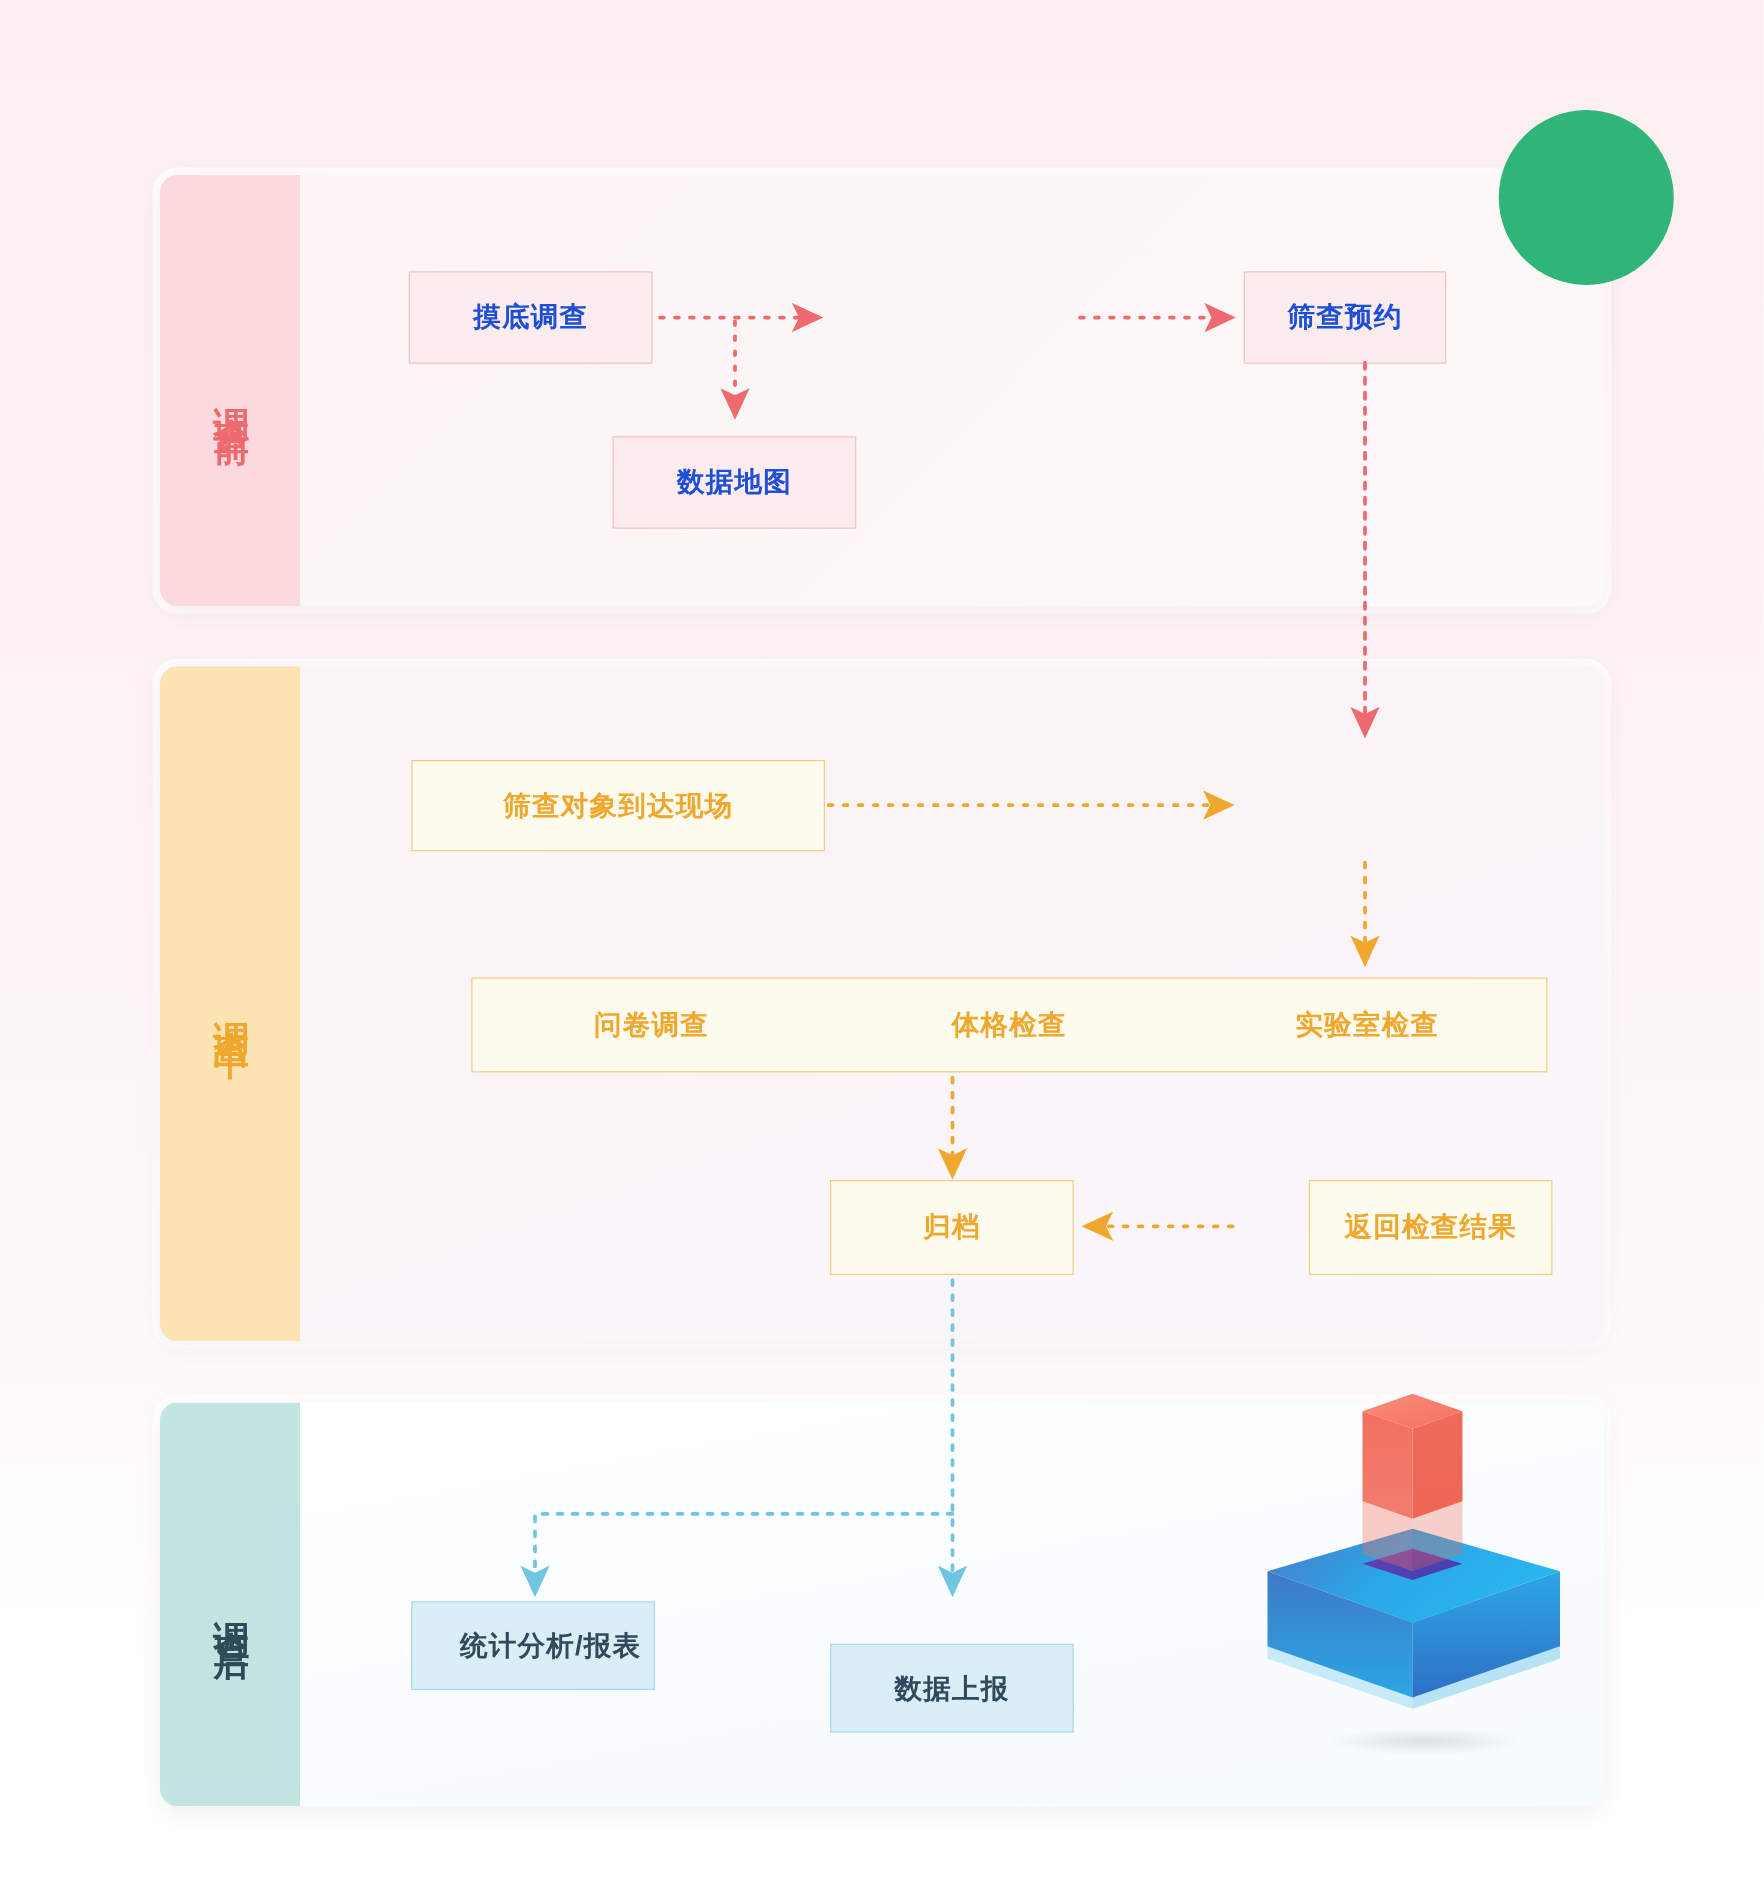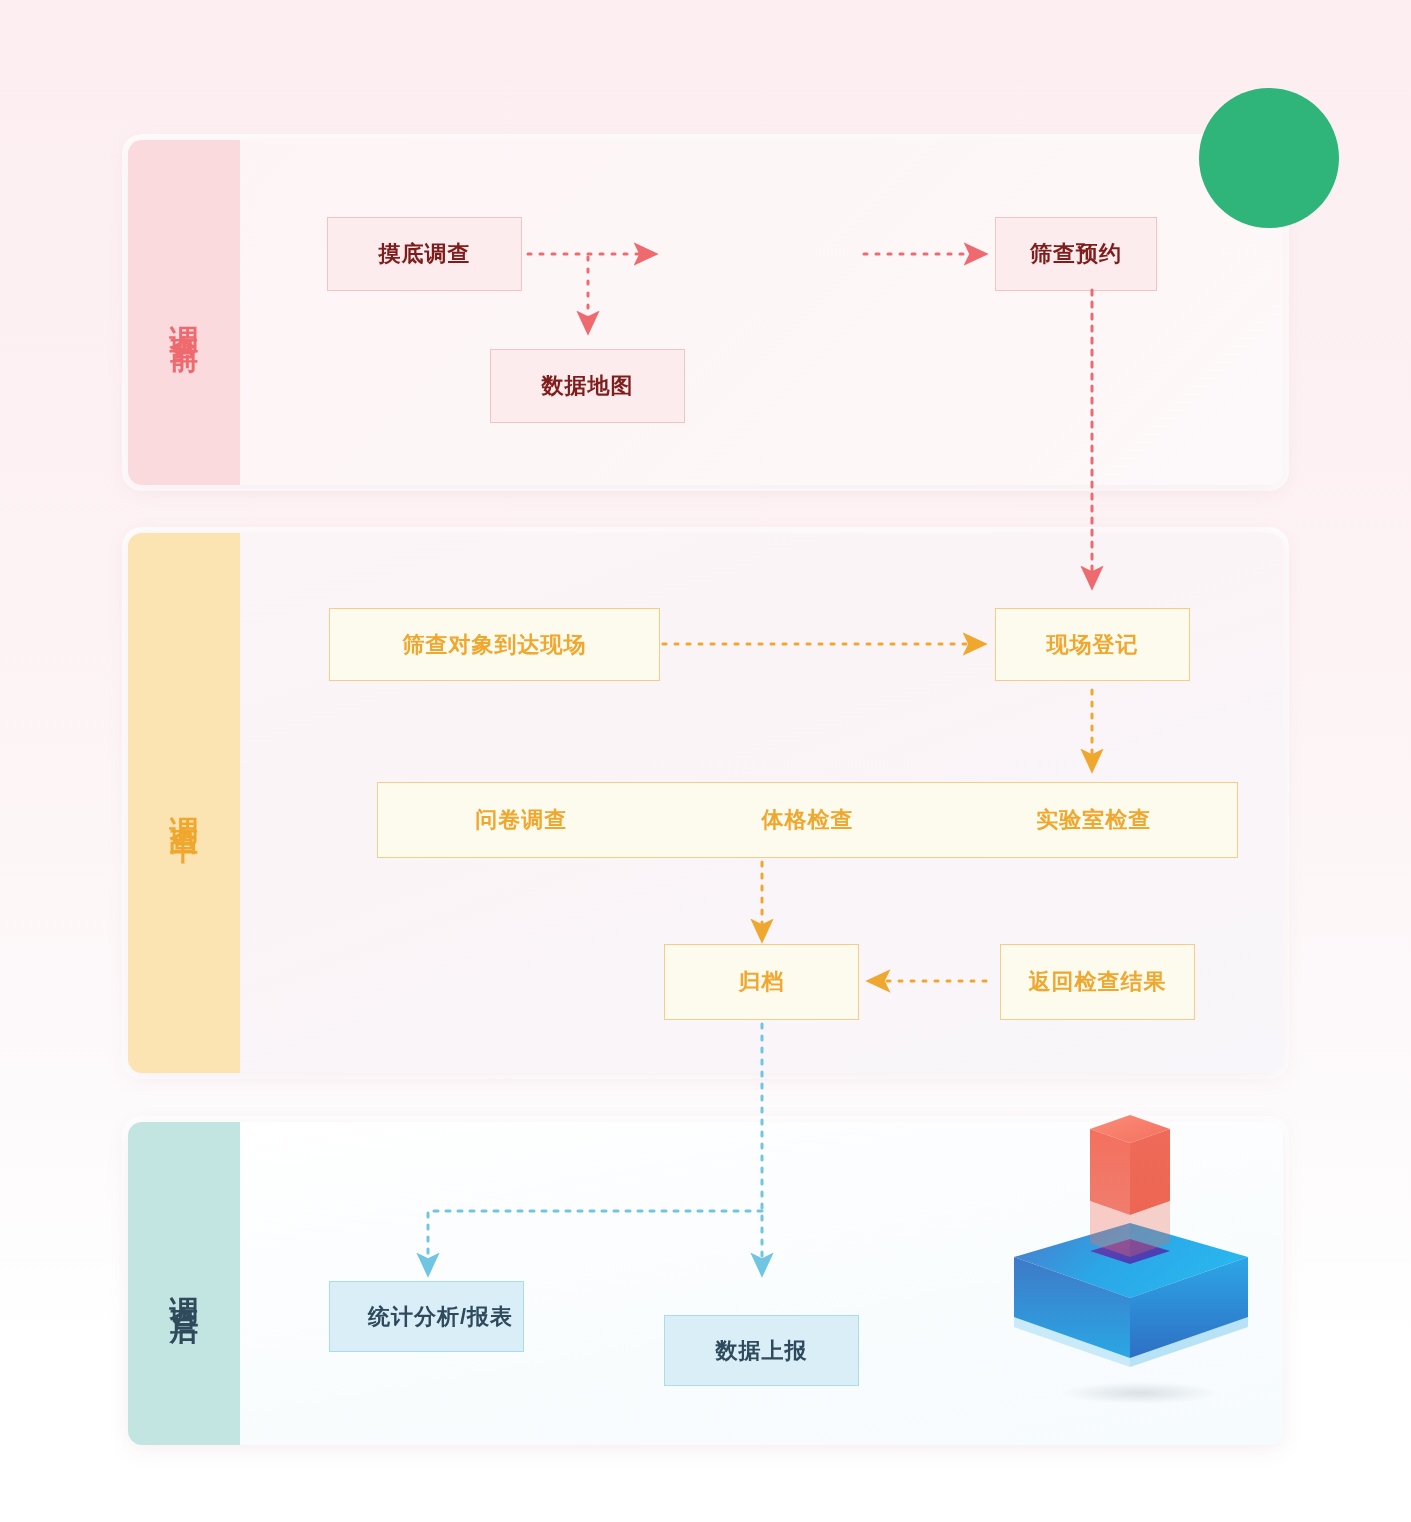--- a/index.html
+++ b/index.html
@@ -107,21 +107,21 @@
     align-items: center;
     justify-content: center;
     font-size: 22px;
     font-weight: 700;
     letter-spacing: 1px;
     z-index: 20;
   }
   .node.pink {
     background: #fdeced;
     border: 1.5px solid #f6c2c5;
-    color: #7f1d1d;
+    color: #1d4ed8;
     text-align: right;
   }
   .node.orange {
     background: #fdfbed;
     border: 1.5px solid #f5cd86;
     color: #f0a72e;
   }
   .node.blue {
     background: #d9eef6;
     border: 1.5px solid #a9dcec;
@@ -231,35 +231,32 @@
   </div>
 
   <div class="node pink" style="left:490px; top:349px; width:195px; height:74px;">
     <span>数据地图</span>
   </div>
 
   <div class="node orange" style="left:329px; top:608px; width:331px; height:73px;">
     <span>筛查对象到达现场</span>
   </div>
 
-  <div class="node orange" style="left:995px; top:608px; width:195px; height:73px;">
-    <span>现场登记</span>
-  </div>
 
   <div class="node orange wide-orange" style="left:329px; top:782px; width:861px; height:76px;">
     <span class="seg">问卷调查</span>
     <span class="seg">体格检查</span>
     <span class="seg">实验室检查</span>
   </div>
 
   <div class="node orange" style="left:664px; top:944px; width:195px; height:76px;">
     <span>归档</span>
   </div>
 
-  <div class="node orange" style="left:1000px; top:944px; width:195px; height:76px;">
+  <div class="node orange" style="left:1047px; top:944px; width:195px; height:76px;">
     <span>返回检查结果</span>
   </div>
 
   <div class="node blue" style="left:329px; top:1281px; width:195px; height:71px;padding-left:28px;">
     <span>统计分析/报表</span>
   </div>
 
   <div class="node blue" style="left:664px; top:1315px; width:195px; height:71px;">
     <span>数据上报</span>
   </div>

